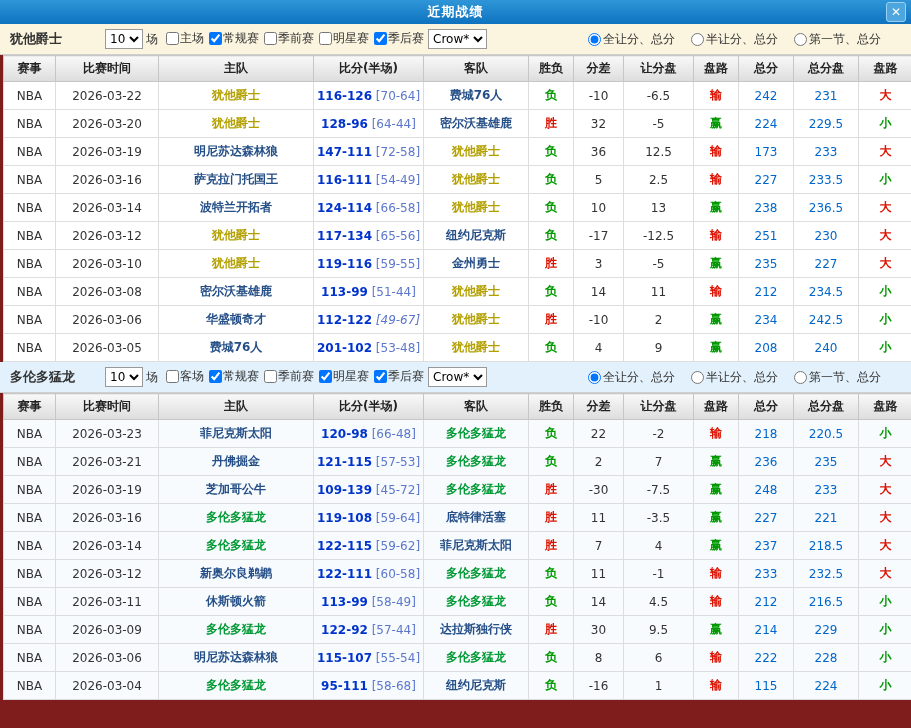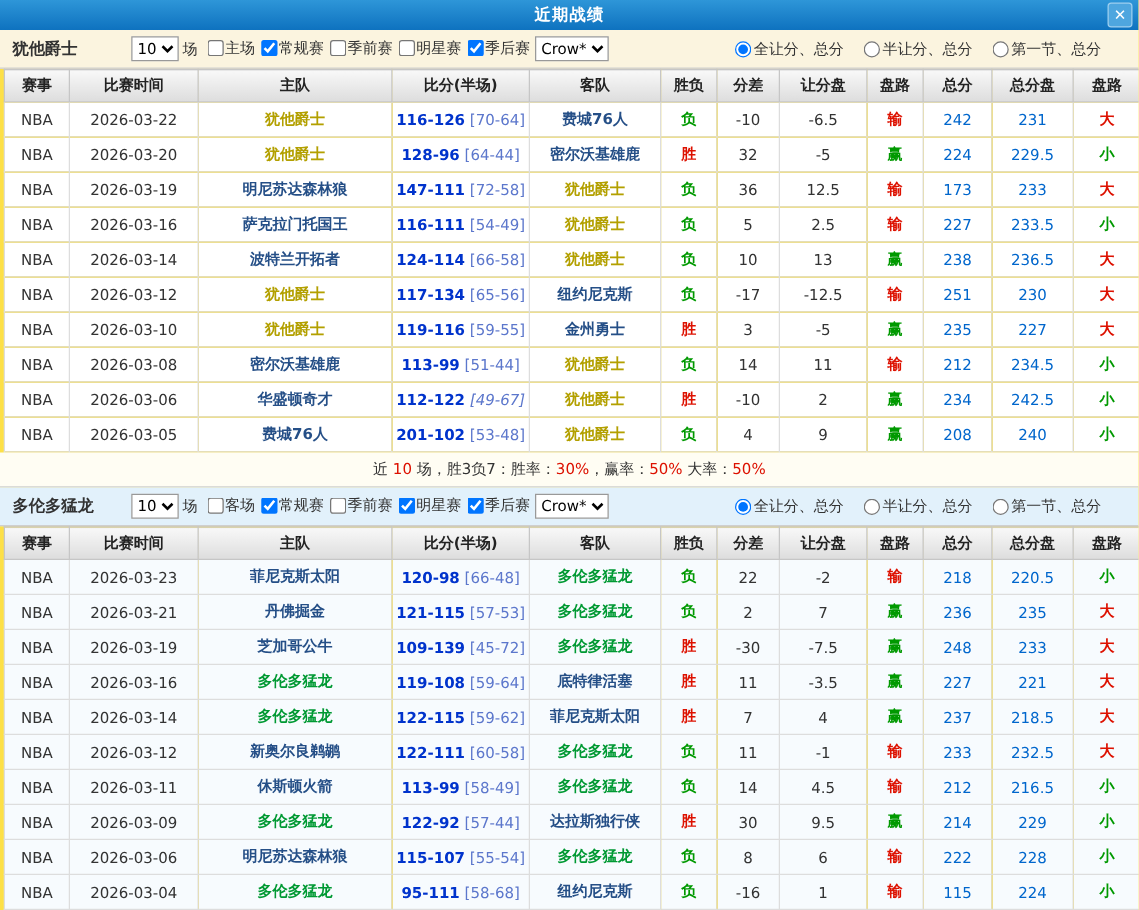--- a/index.html
+++ b/index.html
@@ -1,17 +1,17 @@
 <!DOCTYPE html>
 <html><head>
 <meta charset="utf-8">
 <style>
   html,body{margin:0;padding:0}
   body{width:911px;font-family:"DejaVu Sans","Liberation Sans",sans-serif;font-size:12px;color:#333;background:#fff}
-  .window{width:911px;height:728px;overflow:hidden;box-sizing:border-box;background:#fde047}
+  .window{width:911px;height:728px;overflow:hidden;box-sizing:border-box;background:#7f1d1d}
   .titlebar{height:24px;background:linear-gradient(180deg,#2e96d8,#0e72bf);display:flex;align-items:center;justify-content:center;position:relative}
   .titlebar .title{color:#fff;font-weight:bold;font-size:13px;letter-spacing:1px}
   .close-btn{position:absolute;right:5px;top:2px;width:20px;height:20px;line-height:18px;text-align:center;background:#4ea6df;border:1px solid #9fd0ef;border-radius:3px;color:#fff;font-size:12px;cursor:pointer;padding:0}
   .filter-row{height:31px;display:flex;align-items:center;padding:0 10px;border-bottom:1px solid #cfcfcf;box-sizing:border-box}
   .filter-cream{background:#fbf4df}
   .filter-blue{background:#e2f1fb}
   .team-name{font-weight:bold;font-size:13px;width:92px;flex:0 0 auto}
   .filter-row select{height:20px;font-size:12px;margin:0 3px;font-family:inherit;background:#fff;border:1px solid #999}
   .suffix{margin-right:4px}
   .cb{display:inline-flex;align-items:center;margin-right:1px;cursor:pointer}
@@ -240,21 +240,20 @@
             <td class="bold" style="color: rgb(0, 153, 0);">负</td>
             <td>4</td>
             <td>9</td>
             <td class="bold" style="color: rgb(0, 153, 0);">赢</td>
             <td style="color: rgb(0, 102, 204);">208</td>
             <td style="color: rgb(0, 102, 204);">240</td>
             <td class="bold" style="color: rgb(0, 153, 0);">小</td>
           </tr>
         </tbody>
     </table>
-    <div class="summary"><span>近 </span><span style="color: rgb(221, 17, 0);">10</span><span> 场，胜3负7：胜率：</span><span style="color: rgb(221, 17, 0);">30%</span><span>，赢率：</span><span style="color: rgb(221, 17, 0);">50%</span><span> 大率：</span><span style="color: rgb(221, 17, 0);">50%</span></div>
   </div>
 
   <div class="section sec2">
     <div class="filter-row filter-blue">
       <span class="team-name">多伦多猛龙</span>
       <select><option value="10" selected="">10</option></select>
       <span class="suffix">场</span>
       <span class="checkbox-group"><label class="cb">
             <input type="checkbox" style="">
             <span>客场</span>

